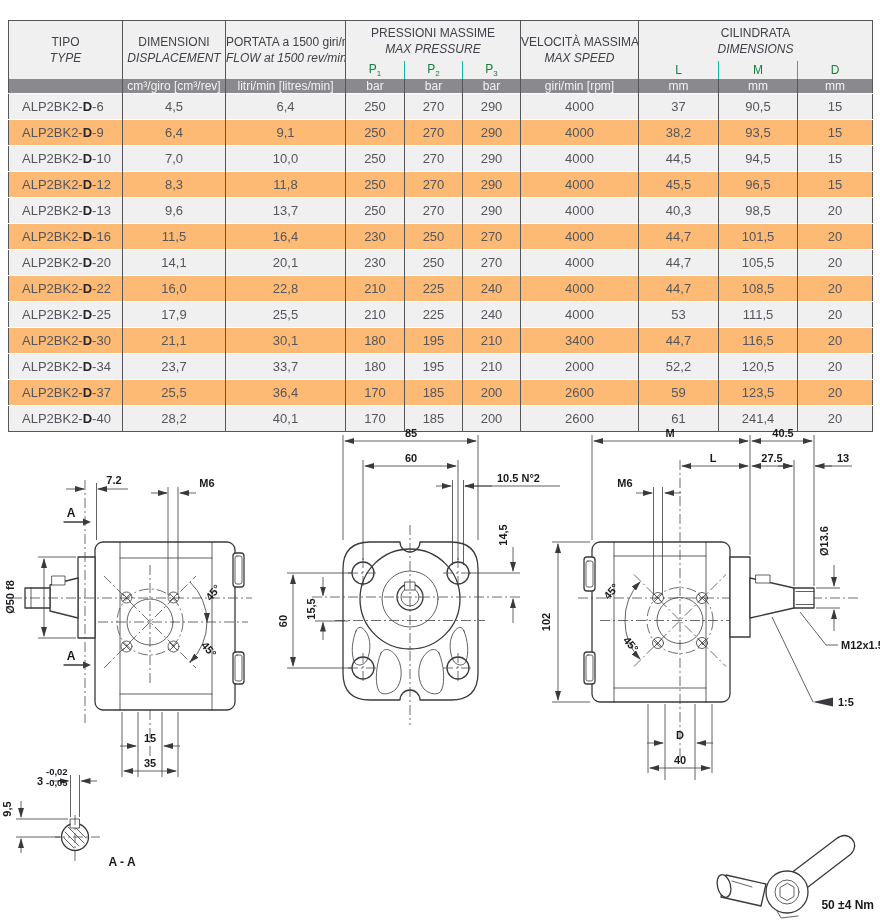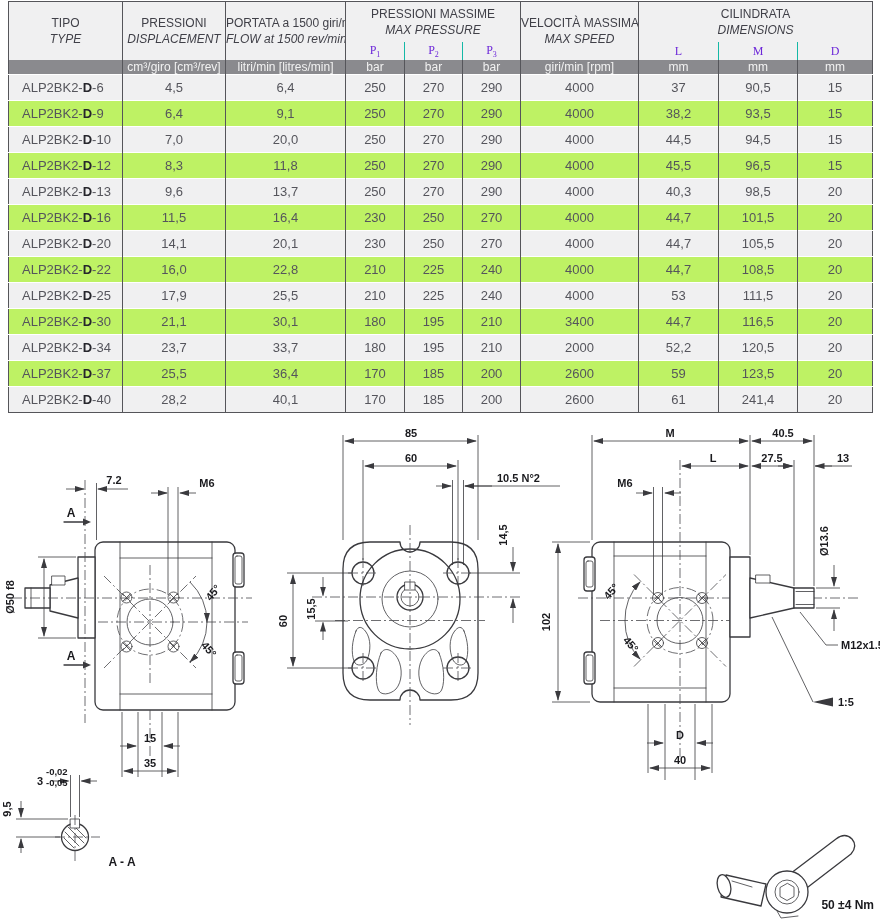--- a/index.html
+++ b/index.html
@@ -1,29 +1,29 @@
 <!DOCTYPE html>
 <html><head>
 <meta charset="utf-8">
 <style>
   html,body { margin:0; padding:0; background:#ffffff; }
   .page { position:relative; width:880px; height:924px; background:#fff; overflow:hidden;
           font-family:"Liberation Sans", sans-serif; }
 
   
-  table.spec { position:absolute; left:8px; top:1px; width:864px; border-collapse:collapse;
+  table.spec { position:absolute; left:8px; top:20px; width:864px; border-collapse:collapse;
                table-layout:fixed; border:1.5px solid #55555a; color:#50505a; }
   table.spec th, table.spec td { padding:0; margin:0; font-weight:normal; text-align:center;
                vertical-align:middle; overflow:hidden; white-space:nowrap; }
   tr.h1 th { height:40px; background:#f0f0f1; color:#404048; font-size:12px; line-height:1.35; }
-  tr.h2 th { height:18px; background:#f0f0f1; color:#6d28d9; font-size:12px;font-family:Liberation Serif, serif; }
+  tr.h2 th { height:18px; background:#f0f0f1; color:#15803d; font-size:12px; }
   tr.h1 .l2 { font-style:italic; }
   tr.units td { height:14px; background:#8a8a8e; color:#f2f2f2; font-size:12px; }
   tr.datarow td { height:25px; background:#f0f0f1; font-size:13px; color:#55555c; border-top:1.5px solid #ffffff; }
-  tr.datarow.alt td { background:#bef264; }
+  tr.datarow.alt td { background:#fdba74; }
   tr.datarow td.model { text-align:left; padding-left:13px; }
   tr.datarow td.model b { color:#26262c; }
   .bd { border-left:1px solid #55555a; }
   .bl { border-left:1px solid #14b8a6; }
   sub.ps { font-size:8px; vertical-align:-3px; }
 
   
   svg.draw { position:absolute; left:0; top:425px; }
   .ln  { fill:none; stroke:#3a3a3e; stroke-width:1.3; stroke-linejoin:round; stroke-linecap:round; }
   .thin{ stroke-width:0.8; }
@@ -54,21 +54,21 @@
         <col style="width:79px">
         <col style="width:75px">
     </colgroup>
     <tbody>
         <tr class="h1">
       <th rowspan="2">
         <div>TIPO</div>
         <div class="l2">TYPE</div>
       </th>
       <th rowspan="2" class="bd">
-        <div>PRESSIONI</div>
+        <div>DIMENSIONI</div>
         <div class="l2">DISPLACEMENT</div>
       </th>
       <th rowspan="2" class="bd">
         <div>PORTATA a 1500 giri/min</div>
         <div class="l2">FLOW at 1500 rev/min</div>
       </th>
       <th colspan="3" class="bd">
         <div>PRESSIONI MASSIME</div>
         <div class="l2">MAX PRESSURE</div>
       </th>
@@ -123,21 +123,21 @@
       <td class="bd">270</td>
       <td class="bd">290</td>
       <td class="bd">4000</td>
       <td class="bd">38,2</td>
       <td class="bd">93,5</td>
       <td class="bd">15</td>
     </tr>
         <tr class="datarow">
       <td class="model"><span>ALP2BK2-</span><b>D</b><span>-10</span></td>
       <td class="bd">7,0</td>
-      <td class="bd">20,0</td>
+      <td class="bd">10,0</td>
       <td class="bd">250</td>
       <td class="bd">270</td>
       <td class="bd">290</td>
       <td class="bd">4000</td>
       <td class="bd">44,5</td>
       <td class="bd">94,5</td>
       <td class="bd">15</td>
     </tr>
         <tr class="datarow alt">
       <td class="model"><span>ALP2BK2-</span><b>D</b><span>-12</span></td>

